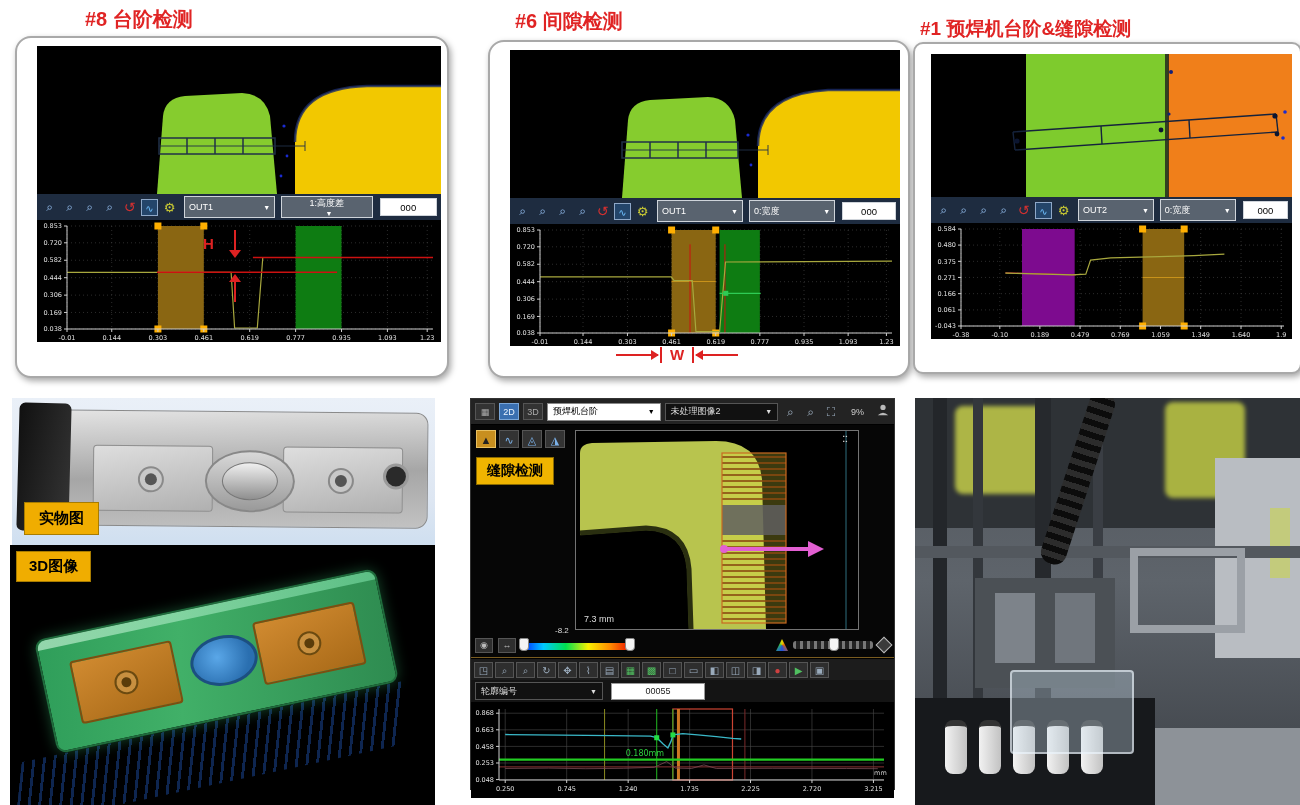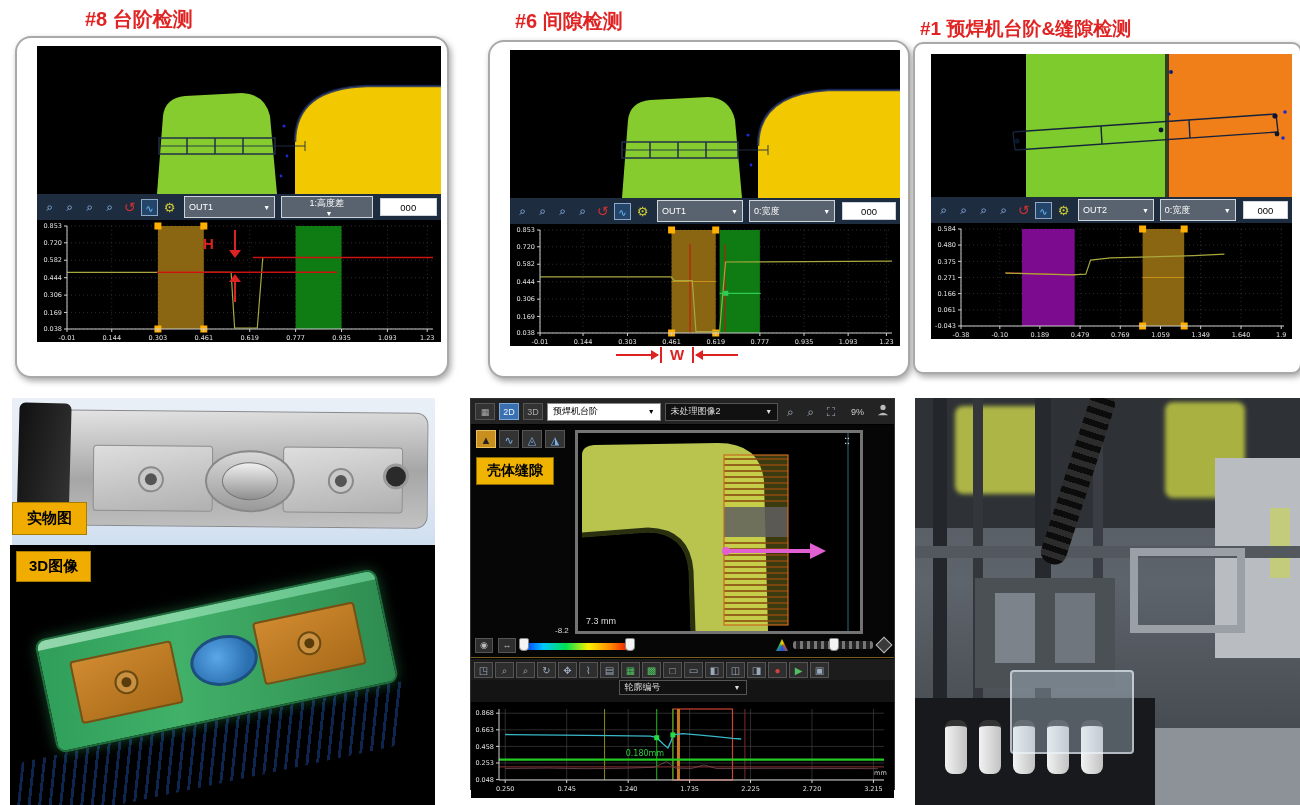--- a/index.html
+++ b/index.html
@@ -82,21 +82,21 @@
   .vsel .car{font-size:7px;}
   .vzoom{color:#9ab;font-size:12px;width:17px;text-align:center;}
   .vpct{color:#ccc;font-size:9px;margin:0 8px;}
   .v3d{position:relative;height:232px;background:#060606;border-bottom:1px solid #7a5c20;}
   .vicons{position:absolute;left:5px;top:5px;display:flex;gap:3px;}
   .vicons .ticon{width:20px;height:18px;background:#333;border:1px solid #555;color:#7ab0e8;font-size:11px;
      line-height:18px;text-align:center;box-sizing:border-box;}
   .vicons .ticon:first-child{background:#c88f1f;color:#222;border-color:#e8c060;}
   .gap-label{position:absolute;left:5px;top:32px;background:#f0b400;border:1px solid #8a6a00;color:#000;
      font-weight:bold;font-size:14px;padding:4px 10px;white-space:nowrap;}
-  .viewport{position:absolute;left:104px;top:5px;width:282px;height:198px;border:3px solid #737373;background:#000;box-sizing:content-box;}
+  .viewport{position:absolute;left:104px;top:5px;width:282px;height:198px;border:1px solid #737373;background:#000;box-sizing:content-box;}
   .expand{position:absolute;right:3px;top:3px;width:12px;height:12px;color:#ccc;font-size:5px;line-height:5px;
      letter-spacing:1px;white-space:pre;}
   .mmtext{position:absolute;left:8px;bottom:5px;color:#ddd;font-size:9px;}
   .vslider{position:absolute;left:4px;right:4px;bottom:3px;height:18px;display:flex;align-items:center;gap:5px;}
   .cbtn{width:18px;height:15px;background:#2e2e2e;border:1px solid #555;color:#bbb;font-size:9px;
      display:flex;align-items:center;justify-content:center;box-sizing:border-box;}
   .gradwrap{position:relative;width:112px;height:16px;}
   .gradbar{position:absolute;left:0;top:6px;width:112px;height:7px;border-radius:3px;
      background:linear-gradient(90deg,#0018ff,#00c8ff,#00e050,#f8f000,#ff8800,#e80000);}
   .pin{position:absolute;top:1px;width:8px;height:11px;background:#f4f4f4;border:1px solid #888;border-radius:2px 2px 4px 4px;}
@@ -105,21 +105,21 @@
      clip-path:polygon(50% 0,100% 100%,0 100%);}
   .dotslider{position:relative;width:80px;height:8px;background:repeating-linear-gradient(90deg,#777 0 3px,#222 3px 7px);border-radius:3px;}
   .dotslider .pin{top:-3px;left:36px;}
   .odia{width:10px;height:10px;background:#3a3a3a;border:1px solid #bbb;transform:rotate(45deg);}
   .vtools{height:22px;background:#1c1c1c;display:flex;gap:2px;align-items:center;padding:0 3px;border-top:1px solid #000;box-sizing:border-box;}
   .vtools .ticon{width:19px;height:16px;background:#2e2e2e;border:1px solid #555;color:#9ab;font-size:10px;
      line-height:16px;text-align:center;box-sizing:border-box;}
   .vtools .ticon:nth-child(8),.vtools .ticon:nth-child(9){color:#50c060;}
   .vtools .ticon:nth-child(15){color:#d04040;}
   .vtools .ticon:nth-child(16){color:#50c060;}
-  .vprofile{height:22px;display:flex;align-items:center;gap:8px;padding:0 4px;background:#141414;box-sizing:border-box;flex-direction:column;}
+  .vprofile{height:22px;display:flex;align-items:center;gap:8px;padding:0 4px;background:#141414;box-sizing:border-box;}
   .vprofile .vsel.dark{width:128px;}
   .whitefield{width:92px;height:15px;background:#fff;border:1px solid #999;color:#222;font-size:9px;
      display:flex;align-items:center;justify-content:center;}
   .vchart{background:#000;padding:1px 2px;}
   
   #machine{position:absolute;left:915px;top:398px;width:385px;height:407px;overflow:hidden;
      background:linear-gradient(180deg,#50555b 0%,#5e646b 45%,#3b3f45 100%);}
   #machine .abs{position:absolute;}
 </style>
 </head>
@@ -471,21 +471,21 @@
     <div class="pad" style="left:66px;top:34px;">
         <div class="screw" style="left:44px;top:20px;"></div>
       </div>
     <div class="pad" style="left:256px;top:34px;">
         <div class="screw" style="left:44px;top:20px;"></div>
       </div>
     <div class="ovalboss"></div>
     <div class="hole"></div>
   </div>
   <div class="clamp"></div>
-  <div class="ylabel" style="left:0;top:104px;">实物图</div>
+  <div class="ylabel" style="left:12px;top:104px;">实物图</div>
 </div>
 
 <div id="threeD">
   <div class="spikes"></div>
   <div class="bar3d">
     <div class="pad3d" style="left:28px;top:26px;">
         <div class="screw3d"></div>
       </div>
     <div class="pad3d" style="left:215px;top:26px;">
         <div class="screw3d"></div>
@@ -520,21 +520,21 @@
     </span>
   </div>
 
   <div class="v3d">
     <div class="vicons">
         <span class="ticon">▲</span>
         <span class="ticon">∿</span>
         <span class="ticon">◬</span>
         <span class="ticon">◮</span>
       </div>
-    <div class="gap-label">壳体缝隙</div>
+    <div class="gap-label">缝隙检测</div>
 
     <div class="viewport">
       <svg width="282" height="198" viewBox="0 0 282 198">
         <path fill-rule="evenodd" fill="#b8c44e" d="M4,198 L4,22 Q4,13 16,12 L140,10 Q182,10 186,48 L190,198 Z
              M4,198 L4,104 L70,99 Q108,100 111,138 L113,198 Z"></path>
         <path d="M4,102 L70,97 Q110,98 113,138 L115,198" fill="none" stroke="#2a2f10" stroke-width="5"></path>
         <rect x="146" y="22" width="64" height="170" fill="rgba(240,230,60,0.25)"></rect>
         <g stroke="#8a4a10" stroke-width="2" opacity="0.8">
           <line x1="146" y1="26" x2="210" y2="26"></line>
             <line x1="146" y1="32" x2="210" y2="32"></line>

